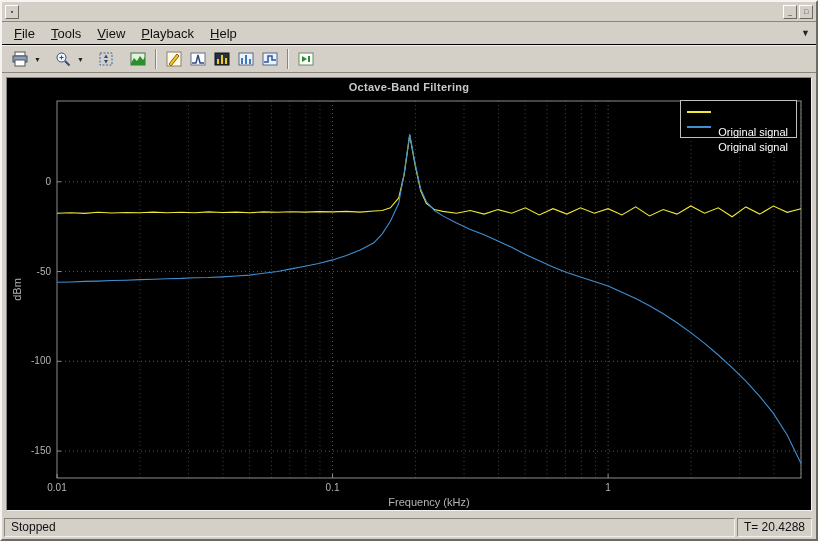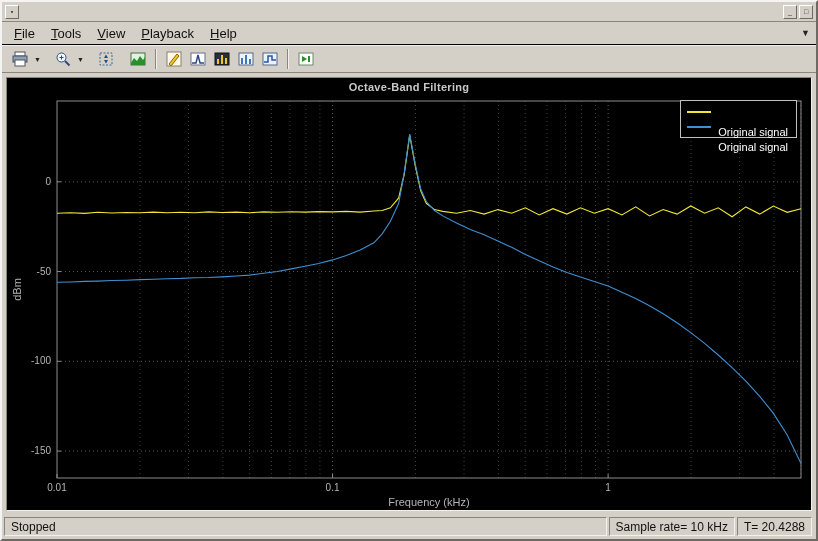--- a/index.html
+++ b/index.html
@@ -89,21 +89,21 @@
     background:#000; border:1px solid #c0c0c0;
     padding:3px 8px 3px 6px;
   }
   .legend-item { display:flex; align-items:center; height:15px; }
   .legend-line { width:24px; height:2px; margin-right:7px; }
   .legend-label { font-size:11px; color:#fff; white-space:nowrap;margin-top:40px; }
 
   
   .statusbar {
     height:24px; flex:0 0 24px;
-    display:flex; align-items:flex-start;
+    display:flex; align-items:center;
     padding:2px 2px;
     background:#d4d0c8;
   }
   .status-cell {
     height:19px; display:flex; align-items:center;
     border-top:1px solid #8a867e; border-left:1px solid #8a867e;
     border-right:1px solid #f2f1ee; border-bottom:1px solid #f2f1ee;
     font-size:12px; color:#111; padding:0 6px;
     margin-right:2px; white-space:nowrap;
   }
@@ -274,17 +274,16 @@
         </div>
         <div class="legend-item">
           <div class="legend-line" style="background: rgb(63, 143, 210);"></div>
           <span class="legend-label">Original signal</span>
         </div>
       </div>
   </div>
 
   <div class="statusbar">
     <div class="status-cell status-stopped">Stopped</div>
-    <div class="status-cell">Sample rate= 10 kHz</div>
     <div class="status-cell">T= 20.4288</div>
   </div>
 
 </div>
 
 </body></html>

